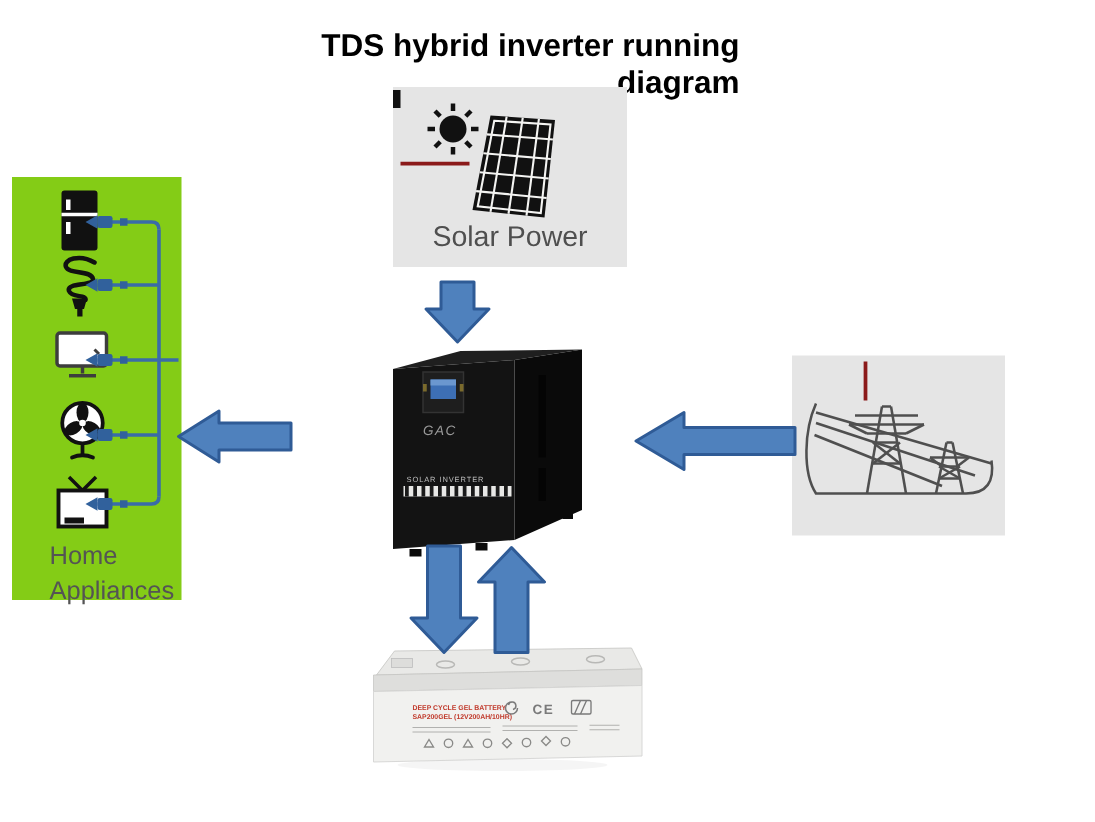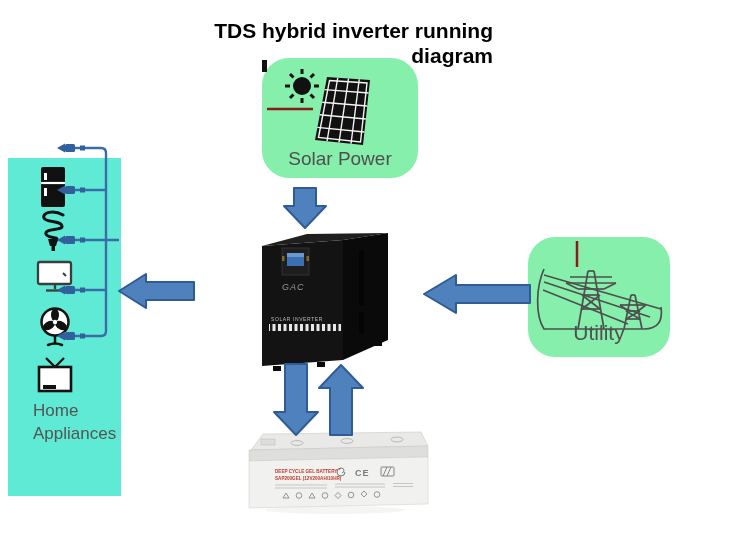--- a/index.html
+++ b/index.html
@@ -5,24 +5,24 @@
   html,body{margin:0;padding:0;background:#fff;}
   #canvas{
     position:relative;width:730px;height:548px;background:#ffffff;
     overflow:hidden;font-family:"Liberation Sans",sans-serif;
   }
   .abs{position:absolute;}
   #title{
     left:183px;top:18px;width:310px;
     font-size:21px;line-height:1.2;font-weight:bold;color:#000;text-align:right;
   }
-  .node-box{background:#86efac;border-radius:27px;}
+  .node-box{background:#e5e5e5;}
   #solar-box{left:262px;top:58px;width:156px;height:120px;}
   #utility-box{left:528px;top:237px;width:142px;height:120px;}
-  #appliance-panel{left:8px;top:118px;width:113px;height:338px;background:#5eead4;margin-top:40px;}
+  #appliance-panel{left:8px;top:118px;width:113px;height:282px;background:#84cc16;}
   .node-label{
     color:#4f4f4f;text-align:center;font-weight:500;
   }
   #solar-label{left:0;right:0;top:90px;font-size:19px;}
   #utility-label{left:0;right:0;top:84px;font-size:21px;}
   #appliances-label{
     left:25px;top:242px;width:92px;text-align:left;
     font-size:17px;line-height:1.35;color:#545454;font-weight:500;
   }
   .app-icon{position:absolute;left:28px;}
@@ -104,21 +104,20 @@
           <line x1="92" y1="68" x2="118" y2="68"></line>
           <line x1="92" y1="68" x2="100" y2="74"></line>
           <line x1="118" y1="68" x2="110" y2="74"></line>
           <line x1="100" y1="74" x2="110" y2="74"></line>
           <line x1="98" y1="82" x2="112" y2="82"></line>
           <line x1="98" y1="82" x2="112" y2="74"></line>
           <line x1="112" y1="82" x2="98" y2="74"></line>
         </g>
       </g>
     </svg>
-    <div id="utility-label" class="abs node-label">Utility</div>
   </div>
 
   <div id="appliance-panel" class="abs">
 
     <svg class="app-icon" style="top:8px;" width="34" height="42" viewBox="0 0 34 42">
       <rect x="5" y="1" width="24" height="40" rx="2" fill="#111"></rect>
       <line x1="5" y1="17" x2="29" y2="17" stroke="#fff" stroke-width="2.2"></line>
       <rect x="8" y="7" width="3" height="7" fill="#fff"></rect>
       <rect x="8" y="22" width="3" height="8" fill="#fff"></rect>
     </svg>

